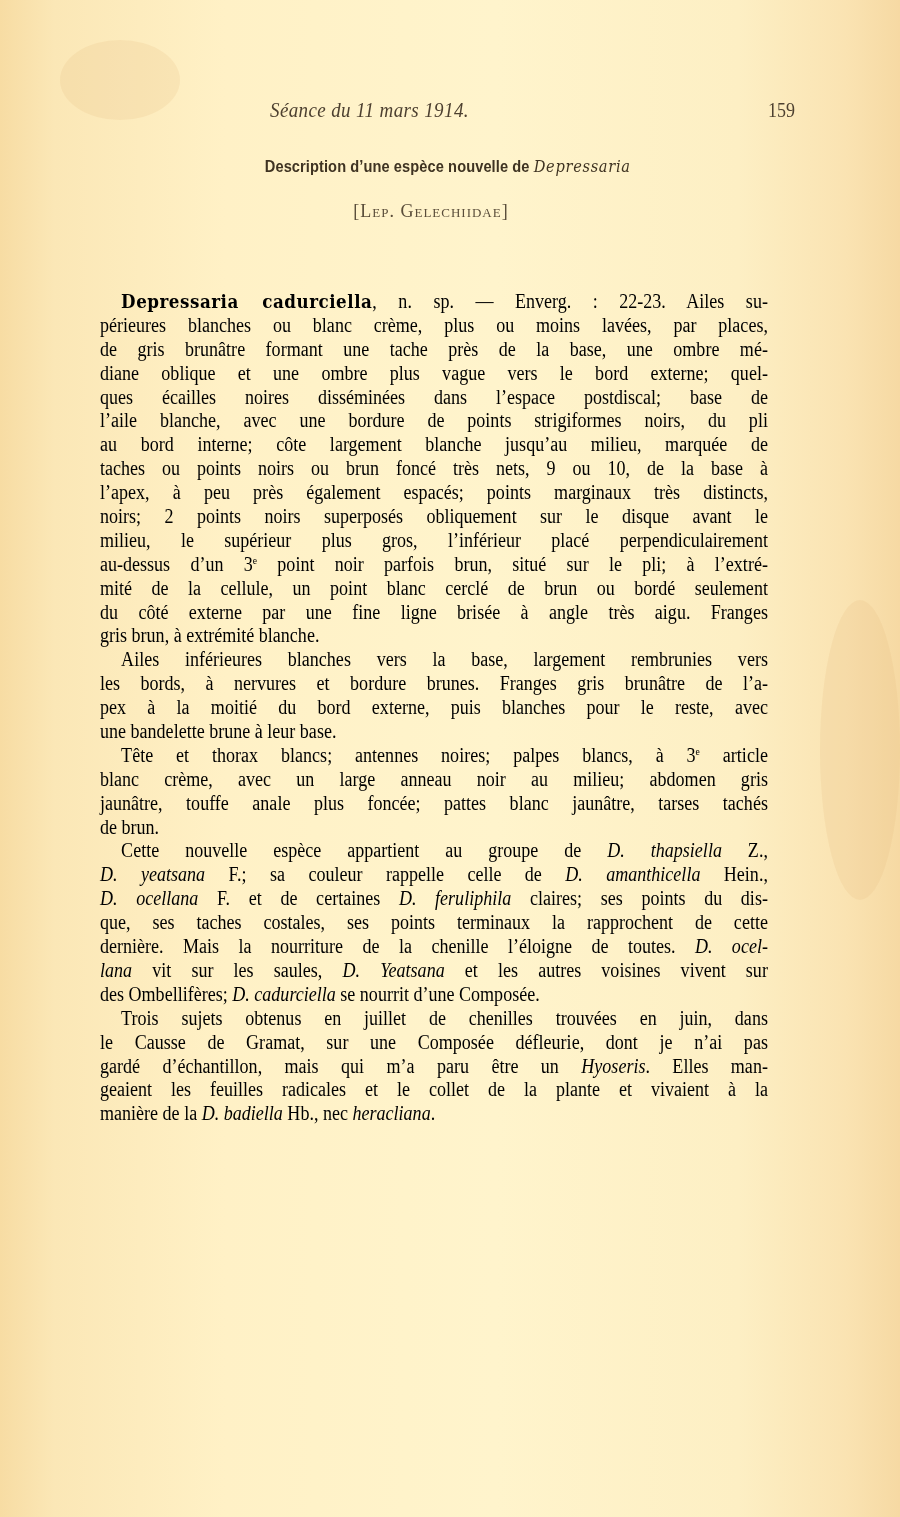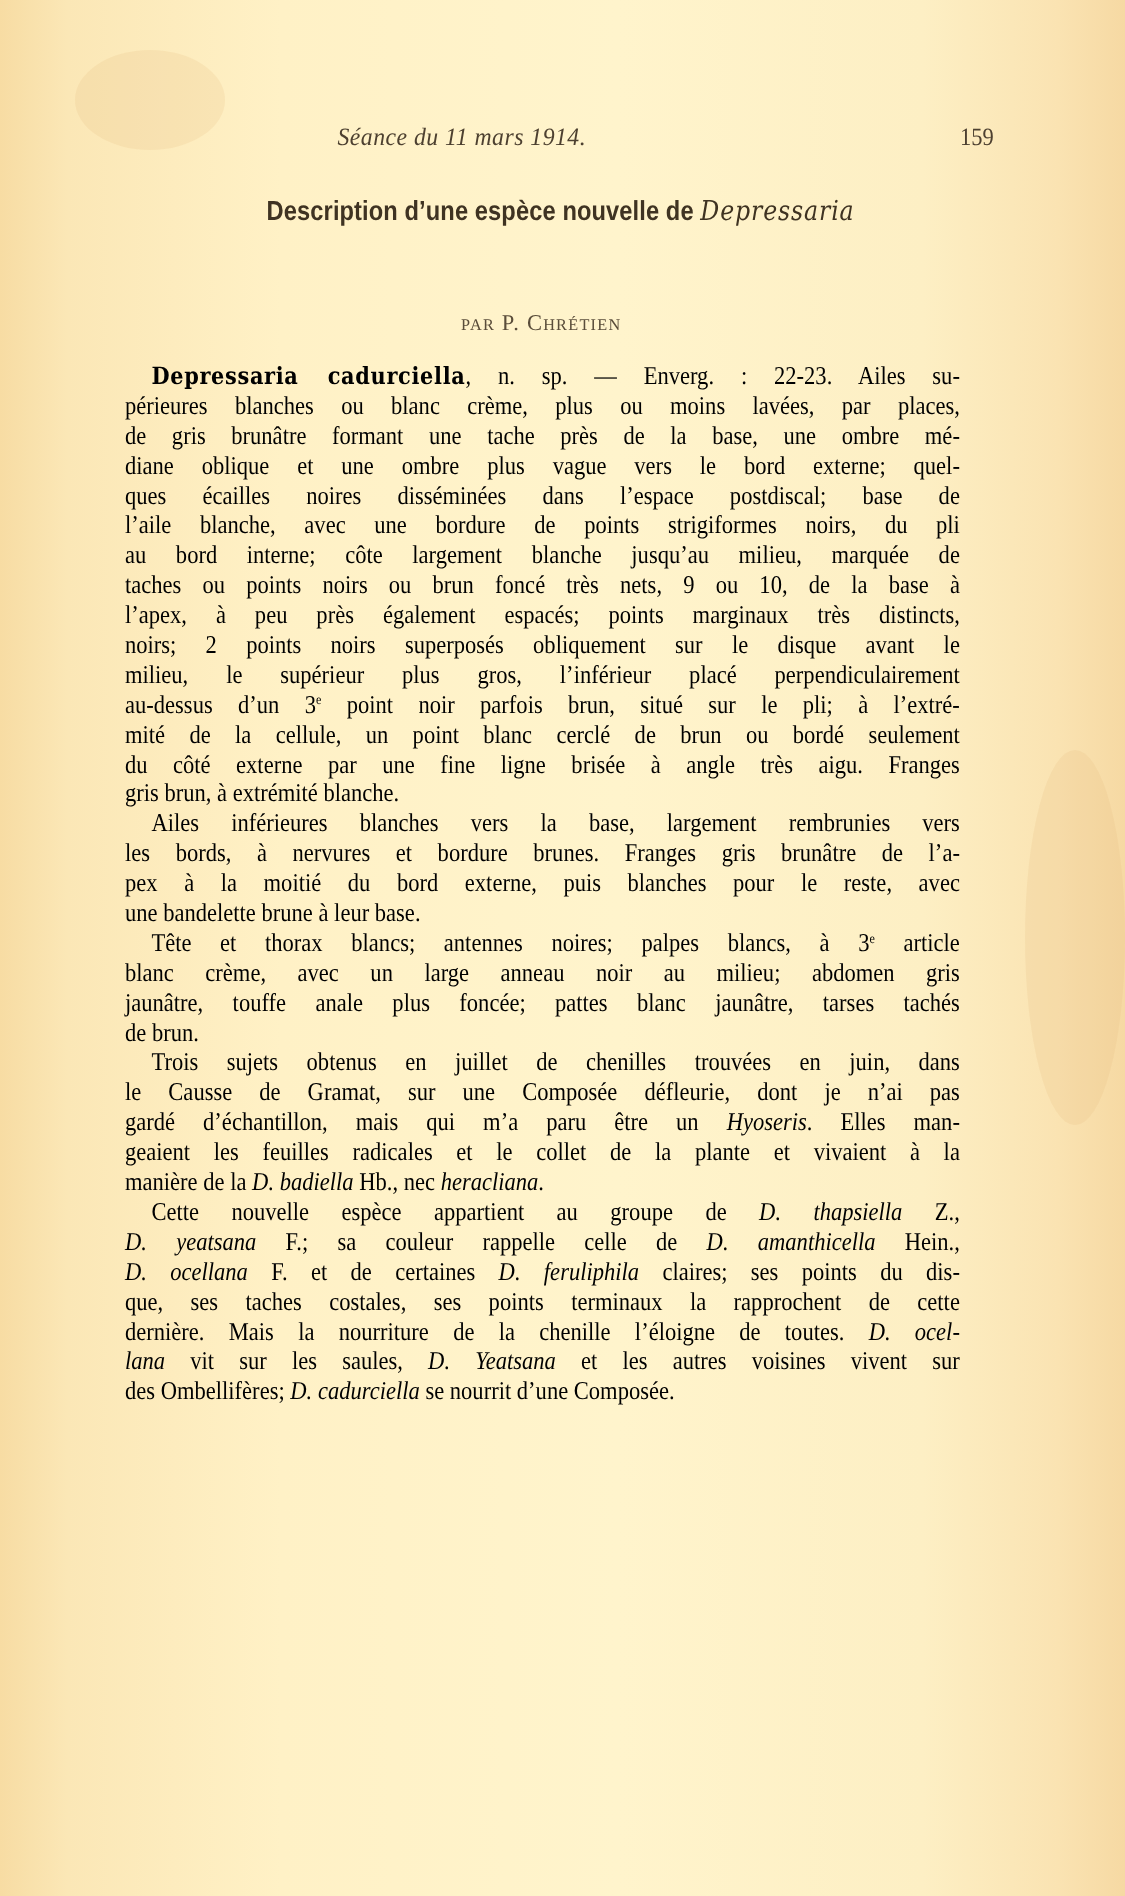--- a/index.html
+++ b/index.html
@@ -18,21 +18,21 @@
     position: absolute; left: 270px; top: 0;
     font-style: italic; font-size: 20px; letter-spacing: 0.4px; color: #4d4030;
     transform: scaleX(0.95); transform-origin: left top;
   }
   .rh-page {
     position: absolute; left: 768px; top: 0;
     font-size: 20px; color: #4d4030; transform: scaleX(0.9); transform-origin: left top;
   }
   .title {
     position: absolute; top: 156px; left: 0; width: 900px; text-align: center;
-    font-family: "Liberation Sans", sans-serif; font-weight: bold; font-size: 22px;
+    font-family: "Liberation Sans", sans-serif; font-weight: bold; font-size: 17px;
     color: #3f3322; letter-spacing: 0.1px;
   }
   .title .inner { display: inline-block; transform: scaleX(0.86); transform-origin: center; margin-left: -4px; }
   .title .genus { font-family: "DejaVu Serif", serif; font-style: italic; font-weight: normal; letter-spacing: 0.8px; }
   .family {
     position: absolute; top: 201px; left: 0; width: 900px; text-align: center;
     font-size: 18px; color: #5a4d3a; letter-spacing: 1px; font-variant: small-caps;
   }
   .family span { display: inline-block; margin-left: -38px; }
   .author {
@@ -69,24 +69,24 @@
     <span class="rh-page">159</span>
   </div>
 
   <div class="title">
     <span class="inner">
       <span>Description d’une espèce nouvelle de</span>
       <span class="genus">Depressaria</span>
     </span>
   </div>
 
+  <div class="family">
+    <span>[Lep. Gelechiidae]</span>
+  </div>
 
-  <div class="author">
-    <span>par P. Chrétien</span>
-  </div>
 
   <div class="body-text" id="body-text">
       <div>
         <span class="line indent"><span class="b">Depressaria cadurciella</span><span>, n. sp. — Enverg. : 22-23. Ailes su-</span></span>
         <span class="line"><span>périeures blanches ou blanc crème, plus ou moins lavées, par places,</span></span>
         <span class="line"><span>de gris brunâtre formant une tache près de la base, une ombre mé-</span></span>
         <span class="line"><span>diane oblique et une ombre plus vague vers le bord externe; quel-</span></span>
         <span class="line"><span>ques écailles noires disséminées dans l’espace postdiscal; base de</span></span>
         <span class="line"><span>l’aile blanche, avec une bordure de points strigiformes noirs, du pli</span></span>
         <span class="line"><span>au bord interne; côte largement blanche jusqu’au milieu, marquée de</span></span>
@@ -105,29 +105,29 @@
         <span class="line"><span>pex à la moitié du bord externe, puis blanches pour le reste, avec</span></span>
         <span class="line last"><span>une bandelette brune à leur base.</span></span>
       </div>
       <div>
         <span class="line indent"><span>Tête et thorax blancs; antennes noires; palpes blancs, à 3</span><sup>e</sup><span> article</span></span>
         <span class="line"><span>blanc crème, avec un large anneau noir au milieu; abdomen gris</span></span>
         <span class="line"><span>jaunâtre, touffe anale plus foncée; pattes blanc jaunâtre, tarses tachés</span></span>
         <span class="line last"><span>de brun.</span></span>
       </div>
       <div>
-        <span class="line indent"><span>Trois sujets obtenus en juillet de chenilles trouvées en juin, dans</span></span>
-        <span class="line"><span>le Causse de Gramat, sur une Composée défleurie, dont je n’ai pas</span></span>
-        <span class="line"><span>gardé d’échantillon, mais qui m’a paru être un </span><span class="i">Hyoseris</span><span>. Elles man-</span></span>
-        <span class="line"><span>geaient les feuilles radicales et le collet de la plante et vivaient à la</span></span>
-        <span class="line last"><span>manière de la </span><span class="i">D. badiella</span><span> Hb., nec </span><span class="i">heracliana</span><span>.</span></span>
-      </div>
-      <div>
         <span class="line indent"><span>Cette nouvelle espèce appartient au groupe de </span><span class="i">D. thapsiella</span><span> Z.,</span></span>
         <span class="line"><span class="i">D. yeatsana</span><span> F.; sa couleur rappelle celle de </span><span class="i">D. amanthicella</span><span> Hein.,</span></span>
         <span class="line"><span class="i">D. ocellana</span><span> F. et de certaines </span><span class="i">D. feruliphila</span><span> claires; ses points du dis-</span></span>
         <span class="line"><span>que, ses taches costales, ses points terminaux la rapprochent de cette</span></span>
         <span class="line"><span>dernière. Mais la nourriture de la chenille l’éloigne de toutes. </span><span class="i">D. ocel-</span></span>
         <span class="line"><span class="i">lana</span><span> vit sur les saules, </span><span class="i">D. Yeatsana</span><span> et les autres voisines vivent sur</span></span>
         <span class="line last"><span>des Ombellifères; </span><span class="i">D. cadurciella</span><span> se nourrit d’une Composée.</span></span>
       </div>
+      <div>
+        <span class="line indent"><span>Trois sujets obtenus en juillet de chenilles trouvées en juin, dans</span></span>
+        <span class="line"><span>le Causse de Gramat, sur une Composée défleurie, dont je n’ai pas</span></span>
+        <span class="line"><span>gardé d’échantillon, mais qui m’a paru être un </span><span class="i">Hyoseris</span><span>. Elles man-</span></span>
+        <span class="line"><span>geaient les feuilles radicales et le collet de la plante et vivaient à la</span></span>
+        <span class="line last"><span>manière de la </span><span class="i">D. badiella</span><span> Hb., nec </span><span class="i">heracliana</span><span>.</span></span>
+      </div>
     </div>
 </div>
 
 </body></html>

